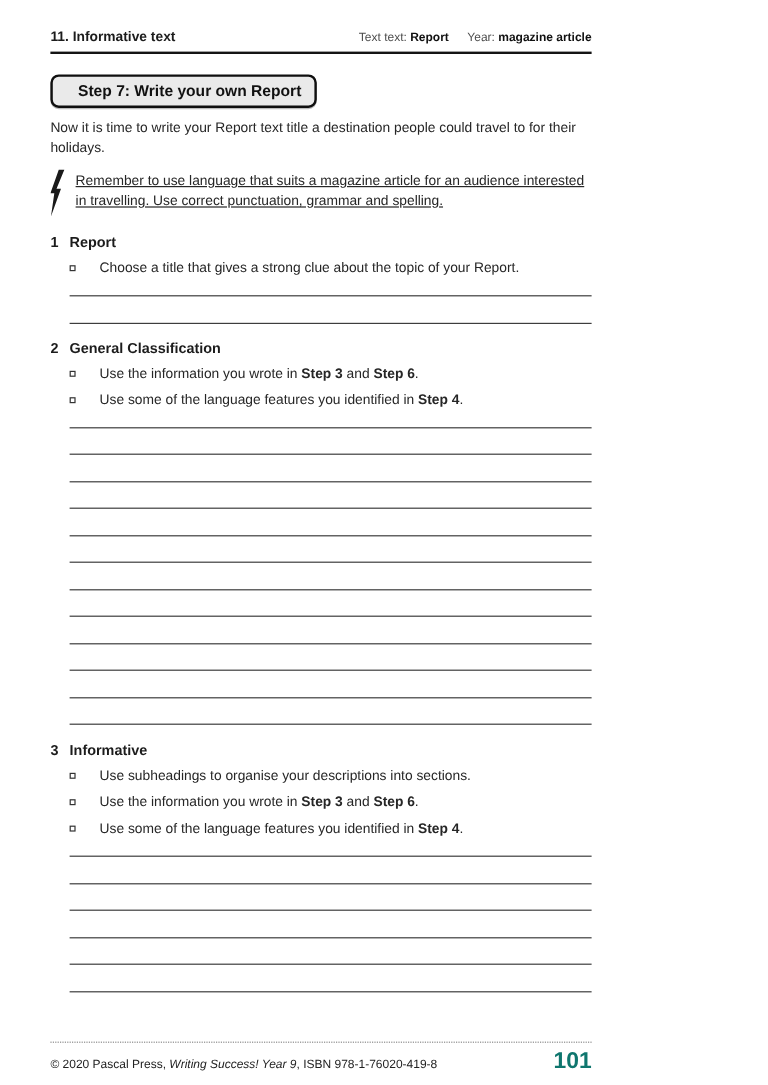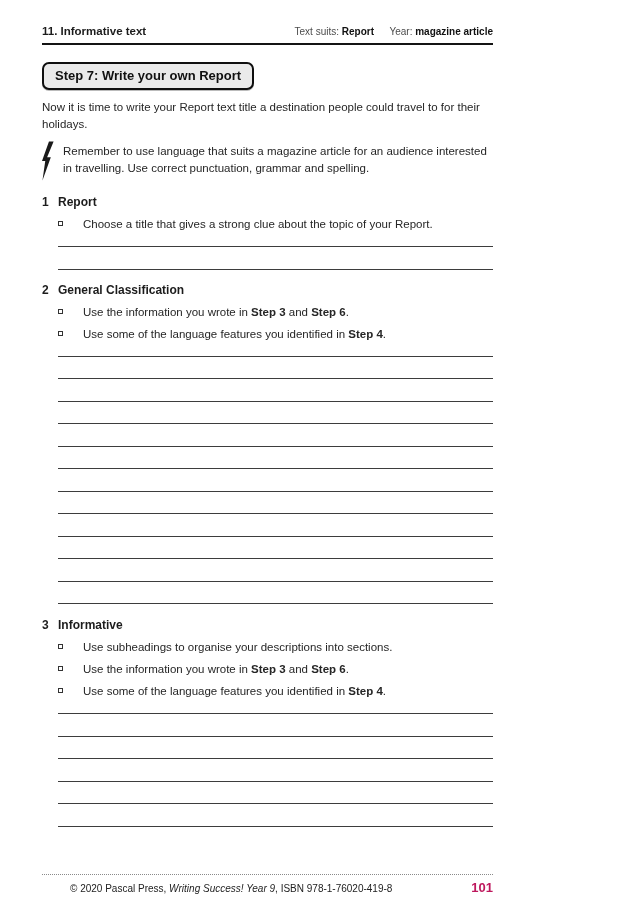--- a/index.html
+++ b/index.html
@@ -17,28 +17,28 @@
   }
   .chapter { font-size: 11.5px; font-weight: 700; color: #1c1c1c; }
   .meta { font-size: 10px; white-space: nowrap; }
   .meta .lbl { color: #4d4d4d; }
   .meta .val { color: #111; font-weight: 700; }
   .meta .gap { display: inline-block; width: 10px; }
   
   .step-box {
     display: inline-block; margin-top: 17px;
     border: 2px solid #0f0f0f; border-radius: 7px;
-    background: #eaeaea; padding: 4px 11px 5px 11px;
+    background: #eaeaea; padding: 4px 11px 5px 21px;
     font-size: 13px; font-weight: 700; color: #111;
     box-shadow: 0 1px 0 #bbb;
   }
   
   .intro { margin-top: 9px; font-size: 11.5px; line-height: 16.5px; max-width: 560px; }
   
-  .tip { margin-top: 8px; display: flex; gap: 8px; align-items: flex-start; }
+  .tip { margin-top: 8px; display: flex; gap: 8px; align-items: flex-start; text-decoration: underline; }
   .bolt-wrap { flex: 0 0 13px; height: 42px; }
   .tip-text { font-size: 11.5px; line-height: 17px; max-width: 528px; padding-top: 3px; }
   
   .sec { margin-top: 13px; }
   .sec-3 { margin-top: 14px; }
   .sec-heading { display: flex; font-size: 12px; font-weight: 700; line-height: 15px; color: #1c1c1c; }
   .sec-num { width: 16px; flex: 0 0 16px; }
   .bullets { list-style: none; margin-top: 3px; padding-left: 16px; }
   .bullet { display: flex; gap: 20px; line-height: 22px; font-size: 11.5px; }
   .sq {
@@ -48,33 +48,33 @@
   .bullet-text .b { font-weight: 700; }
   .lines { margin-left: 16px; }
   .write-line { height: 22.5px; border-bottom: 1.5px solid #3d3d3d; }
   .write-line:first-child { height: 12px; }
   
   .page-footer {
     position: absolute; left: 42px; right: 31px; bottom: 8px;
     border-top: 1px dotted #8a8a8a; padding-top: 5px;
     display: flex; justify-content: space-between; align-items: baseline;
   }
-  .copyright { font-size: 10px; color: #222; line-height: 14px; margin-left: 28px; }
+  .copyright { font-size: 10px; color: #222; line-height: 14px; }
   .copyright .i { font-style: italic; }
-  .pagenum { font-size: 13px; font-weight: 700; color: #be185d; }
+  .pagenum { font-size: 19px; font-weight: 700; color: #0f766e; }
 </style>
 </head>
 <body>
 
 <div class="page">
 
   <header class="page-header">
     <span class="chapter">11. Informative text</span>
     <span class="meta">
-      <span class="lbl">Text suits:</span>
+      <span class="lbl">Text text:</span>
       <span class="val">Report</span>
       <span class="gap"></span>
       <span class="lbl">Year:</span>
       <span class="val">magazine article</span>
     </span>
   </header>
 
   <div class="step-box">
     <span>Step 7: Write your own Report</span>
   </div>

